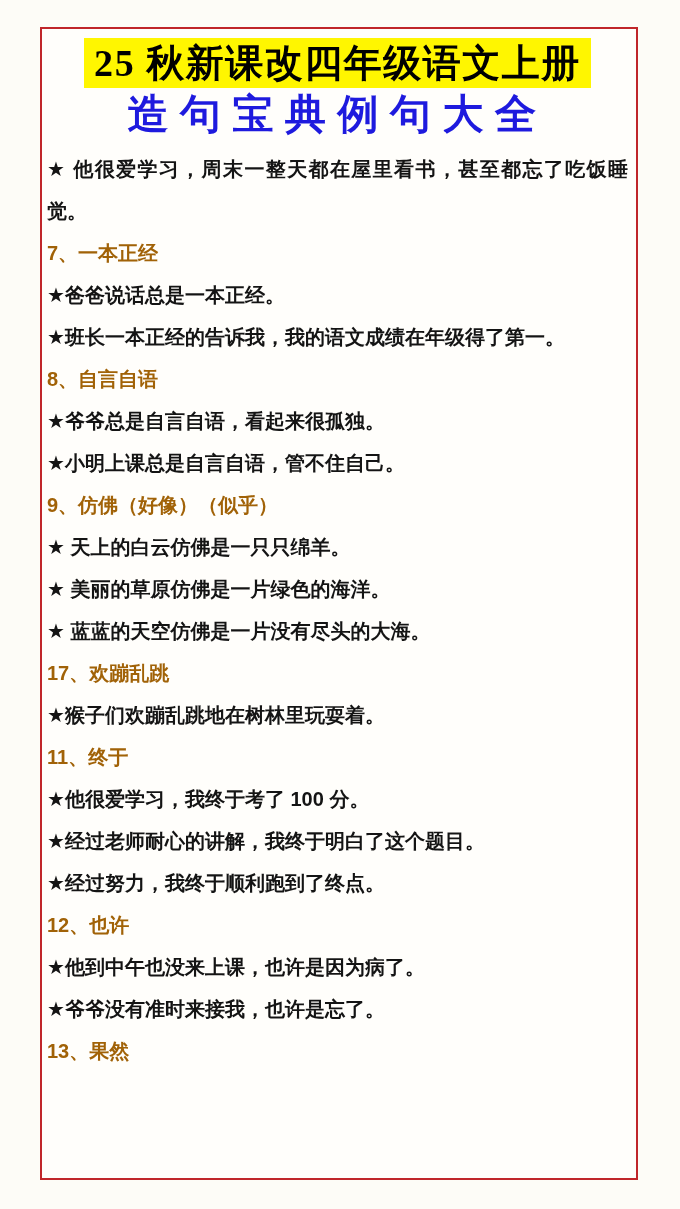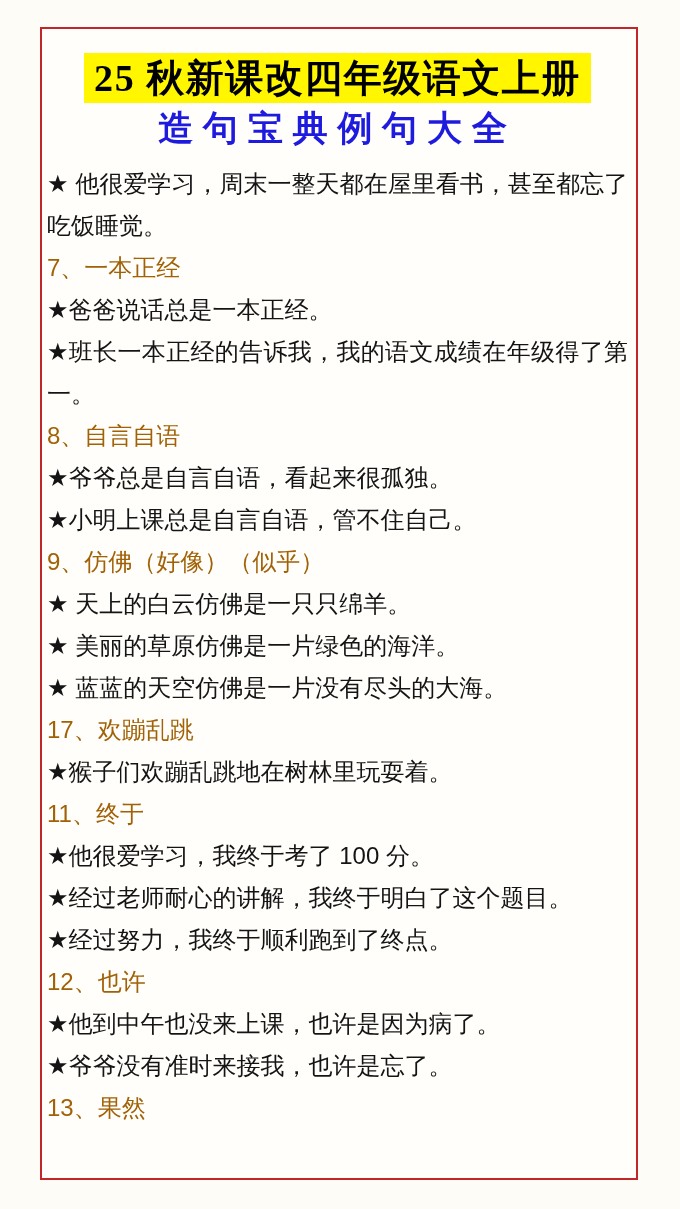--- a/index.html
+++ b/index.html
@@ -18,21 +18,21 @@
     position: absolute;
     left: 40px;
     top: 27px;
     width: 598px;
     height: 1153px;
     box-sizing: border-box;
     border: 2px solid #c0262a;
     background: #fffefb;
   }
   .content {
-    padding: 24px 8px 0 5px;
+    padding: 9px 8px 0 5px;
   }
   .title-wrap {
     text-align: center;
     margin: 0 0 4px 0;
   }
   .doc-title {
     display: inline-block;
     background: #fff600;
     color: #000000;
     font-family: "Liberation Serif", "DejaVu Serif", serif;
@@ -44,28 +44,28 @@
   }
   .subtitle-wrap {
     text-align: center;
     margin: 2px 0 12px 0;
   }
   .doc-subtitle {
     display: inline-block;
     color: #1e1ade;
     font-family: "Liberation Serif", "DejaVu Serif", serif;
     font-weight: bold;
-    font-size: 35px;
+    font-size: 41px;
     line-height: 44px;
     letter-spacing: 0.28em;
   }
   .bodytext p {
     margin: 0;
-    font-size: 24px;
-    font-weight: normal;
+    font-size: 20px;
+    font-weight: bold;
     line-height: 42px;
     color: #141414;
     text-align: justify;
   }
   .bodytext p.heading {
     color: #a16207;
   }
 </style>
 </head>
 <body>

